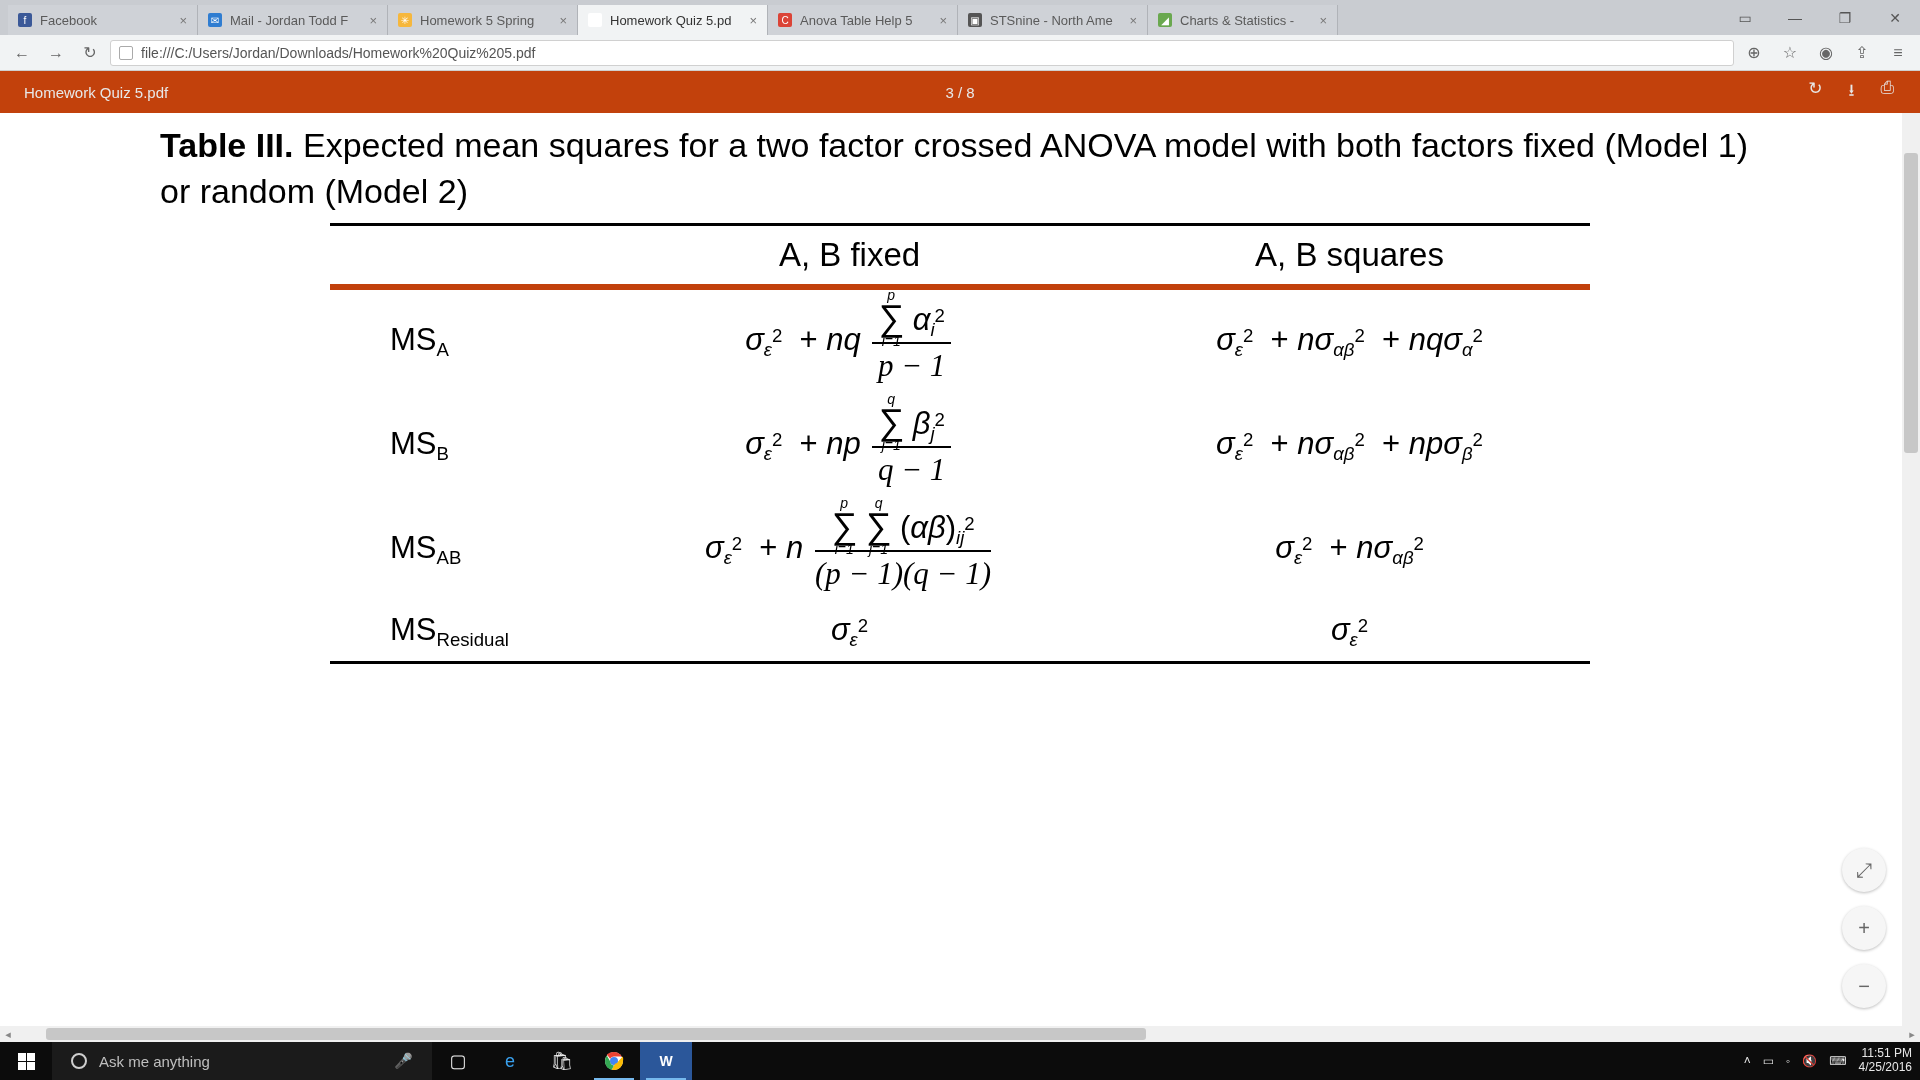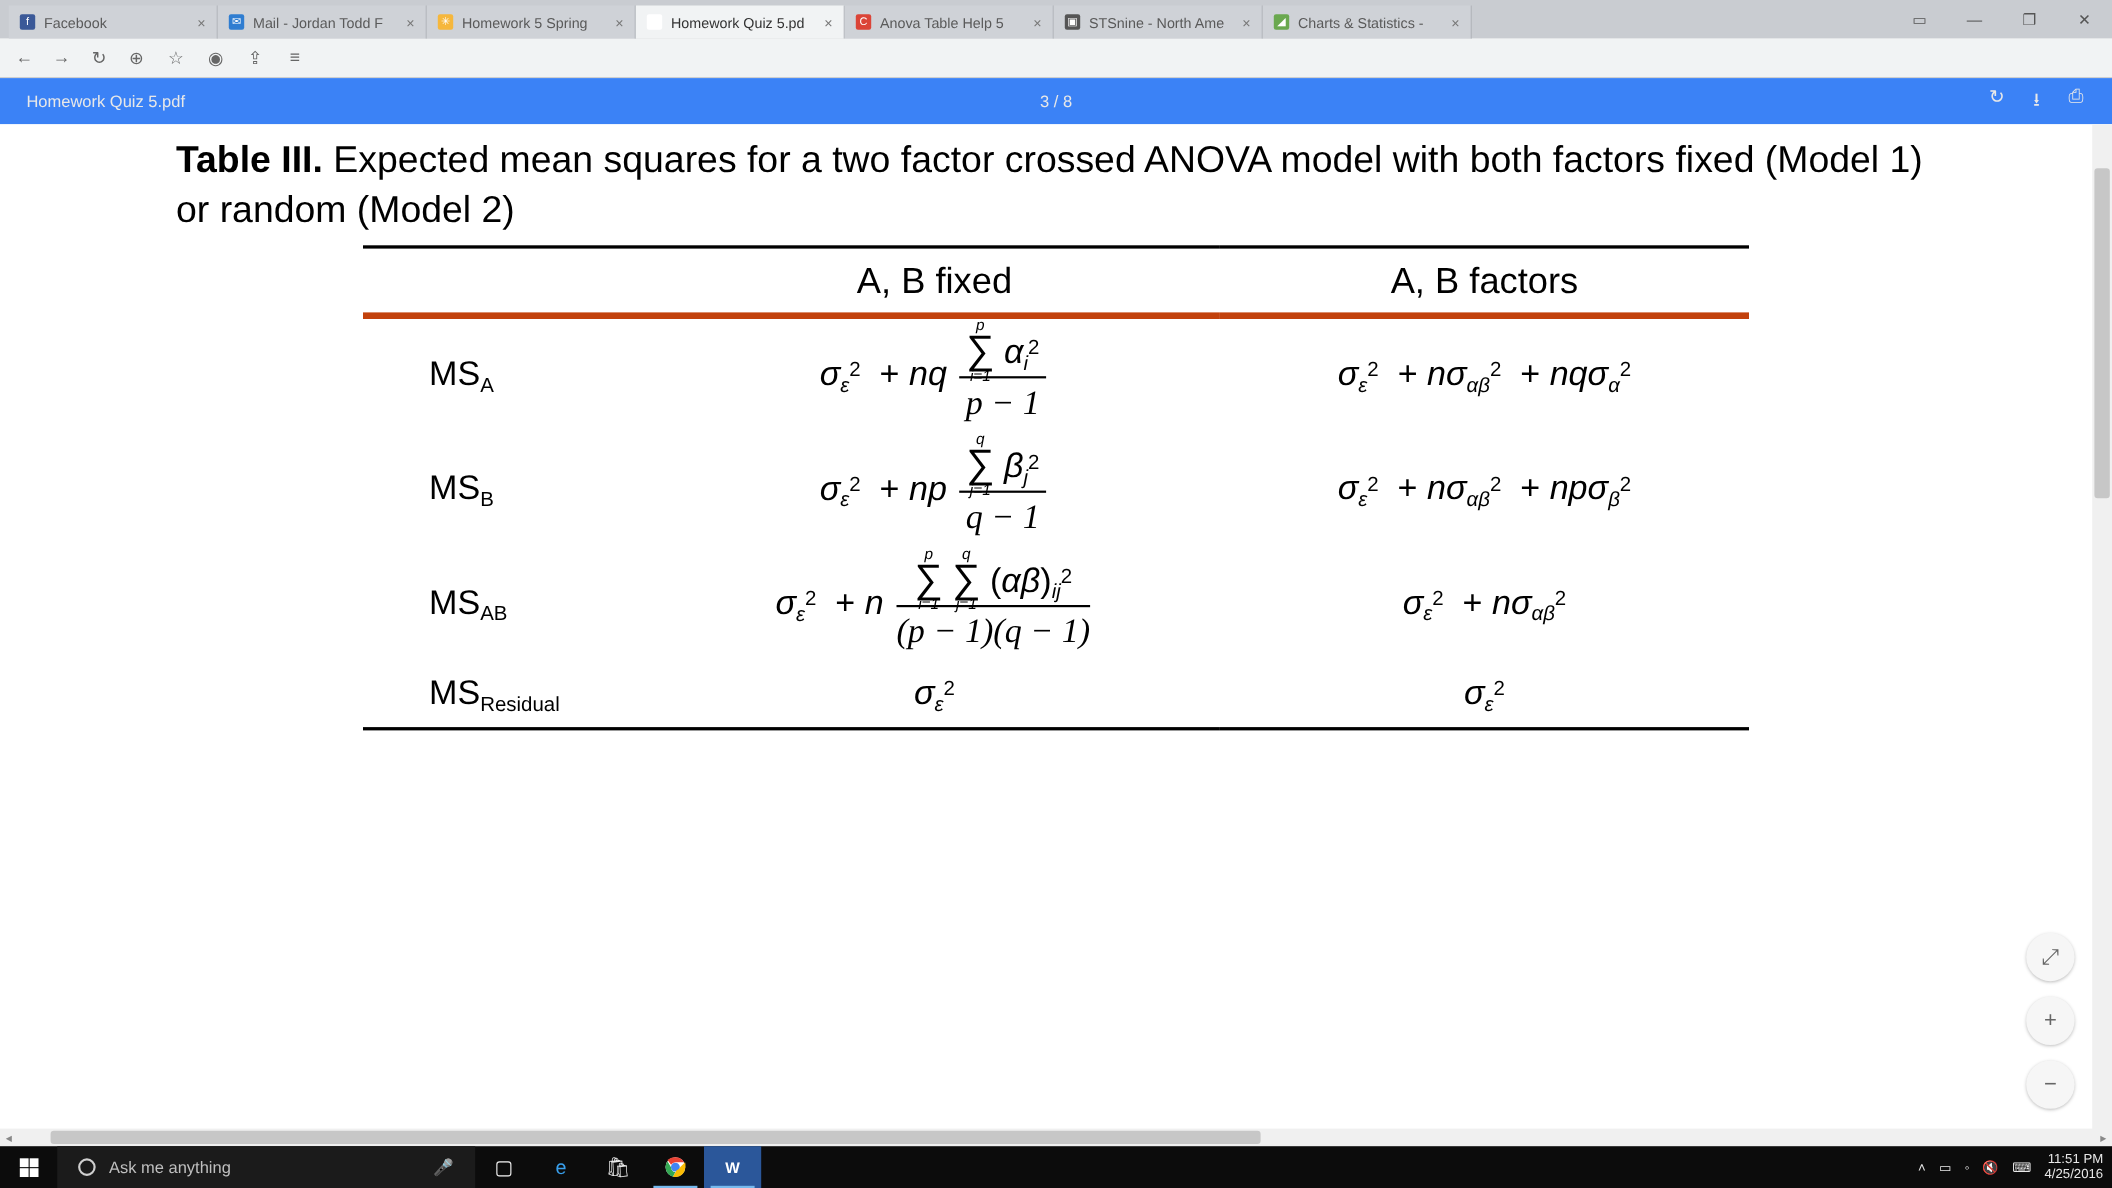--- a/index.html
+++ b/index.html
@@ -12,21 +12,21 @@
 .tab .ttxt{white-space:nowrap;overflow:hidden;text-overflow:ellipsis;flex:1;}
 .tab .tclose{margin-left:6px;color:#777;font-size:13px;flex:0 0 auto;}
 .winctrls{margin-left:auto;display:flex;height:35px;}
 .winbtn{width:50px;display:flex;align-items:center;justify-content:center;color:#555;font-size:14px;cursor:pointer;}
 .addrrow{display:flex;align-items:center;height:36px;background:#f1f3f4;padding:0 8px;gap:6px;border-bottom:1px solid #cfcfcf;}
 .navicon{width:28px;height:28px;display:flex;align-items:center;justify-content:center;color:#666;font-size:16px;border-radius:50%;cursor:pointer;}
 .addrbar{flex:1;display:flex;align-items:center;height:26px;background:#fff;border:1px solid #d0d0d0;border-radius:3px;padding:0 8px;font-size:14px;color:#555;}
 .addrbar .pageicon{width:14px;height:14px;margin-right:8px;border:1px solid #aaa;border-radius:2px;}
 .righticons{display:flex;gap:8px;align-items:center;}
 
-.pdfbar{height:42px;background:#3b82f6;color:#e8e8e8;display:flex;align-items:center;font-size:15px;position:relative;}
+.pdfbar{height:42px;background:#c2410c;color:#e8e8e8;display:flex;align-items:center;font-size:15px;position:relative;}
 .pdfname{padding-left:24px;}
 .pdfpage{position:absolute;left:50%;transform:translateX(-50%);}
 .pdftools{margin-left:auto;display:flex;gap:26px;padding-right:26px;font-size:17px;}
 .pdftools span{cursor:pointer;}
 
 .docarea{position:absolute;top:113px;bottom:38px;left:0;right:0;background:#fff;overflow:hidden;}
 .docscroll{position:absolute;top:0;right:0;bottom:0;width:18px;background:#f0f0f0;}
 .docscroll .thumb{position:absolute;top:40px;width:14px;left:2px;height:300px;background:#c7c7c7;border-radius:3px;}
 .fabcol{position:absolute;right:34px;bottom:34px;display:flex;flex-direction:column;gap:14px;}
 .fab{width:44px;height:44px;border-radius:50%;background:#f6f6f6;box-shadow:0 1px 3px rgba(0,0,0,.25);display:flex;align-items:center;justify-content:center;font-size:20px;color:#666;cursor:pointer;}
@@ -113,20 +113,24 @@
       <div class="winbtn">▭</div>
       <div class="winbtn">—</div>
       <div class="winbtn">❐</div>
       <div class="winbtn">✕</div>
     </div>
   </div>
   <div class="addrrow">
     <div class="navicon">←</div>
     <div class="navicon">→</div>
     <div class="navicon">↻</div>
+    <div class="addrbar">
+      <span class="pageicon"></span>
+      <span>file:///C:/Users/Jordan/Downloads/Homework%20Quiz%205.pdf</span>
+    </div>
     <div class="righticons">
       <div class="navicon">⊕</div>
       <div class="navicon">☆</div>
       <div class="navicon">◉</div>
       <div class="navicon">⇪</div>
       <div class="navicon">≡</div>
     </div>
   </div>
 </div>
 
@@ -144,21 +148,21 @@
   <div class="page">
     <p class="tabletitle">
       <b>Table III.</b><span> Expected mean squares for a two factor crossed ANOVA model with both factors fixed (Model 1) or random (Model 2)</span>
     </p>
 
     <table class="emstable">
       <thead>
         <tr>
           <th class="rowlbl"></th>
           <th>A, B fixed</th>
-          <th>A, B factors</th>
+          <th>A, B squares</th>
         </tr>
       </thead>
       <tbody>
 
         <tr>
           <td class="rowlbl"><span>MS</span><sub>A</sub></td>
           <td>
             <span class="sig">σ</span><sub class="sig">ε</sub><sup>2</sup>
             &nbsp;+&nbsp;<span class="sig">nq</span>
             <span class="frac">

